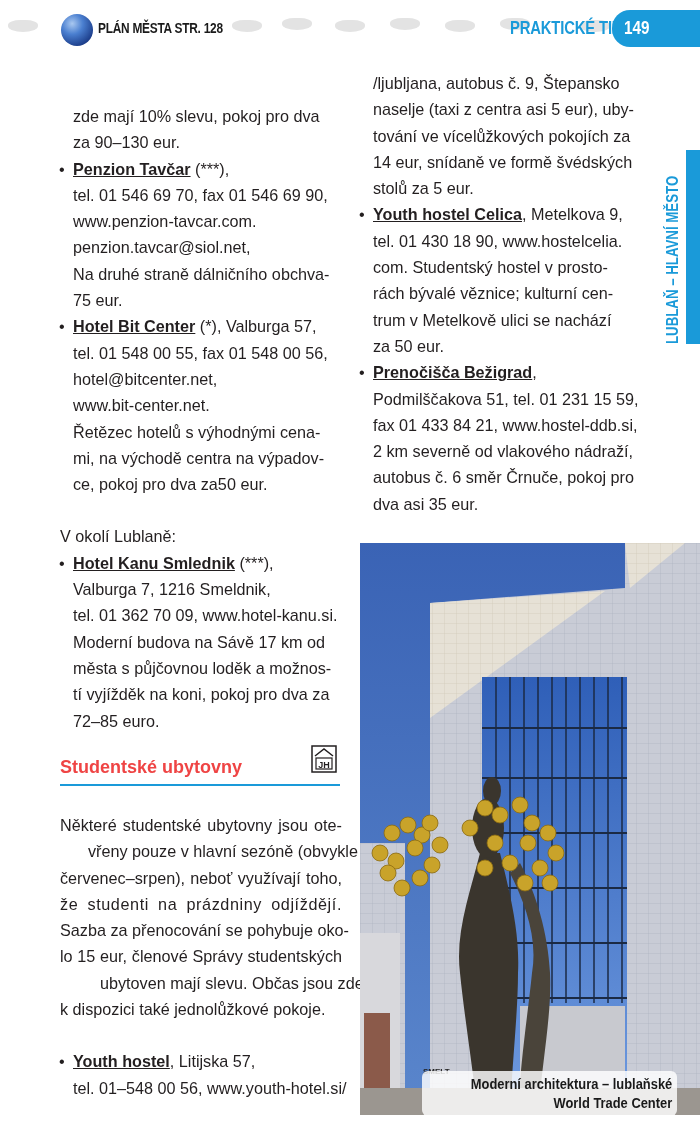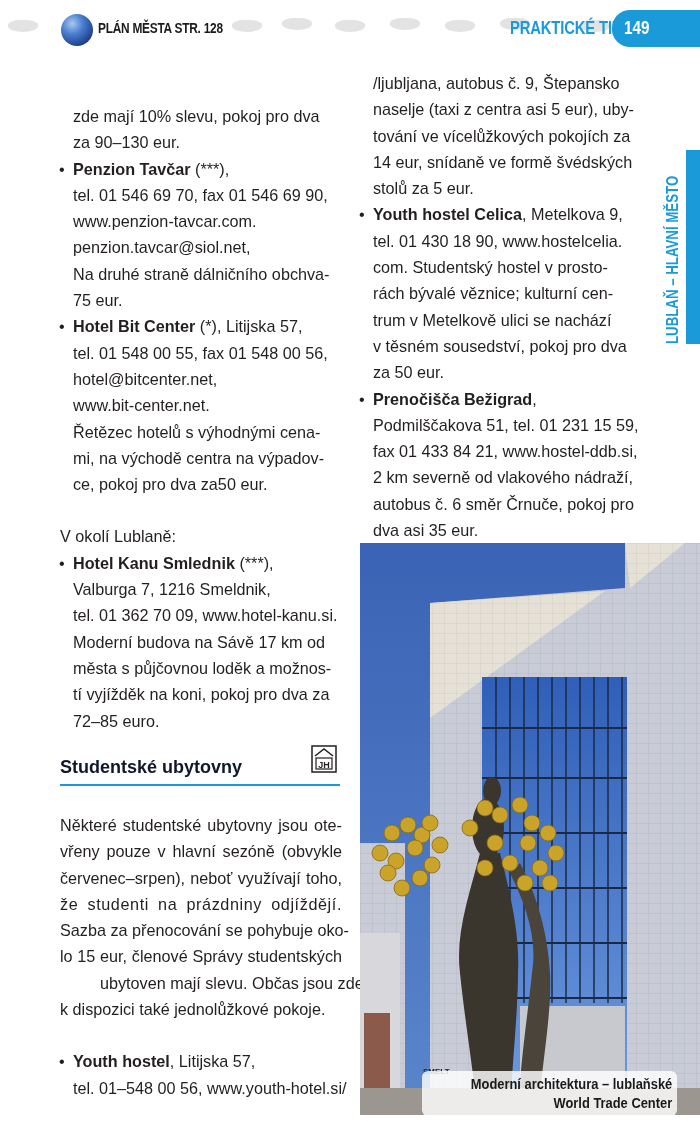--- a/index.html
+++ b/index.html
@@ -27,26 +27,26 @@
                 transform:rotate(-90deg) scaleX(0.78); transform-origin:left top; white-space:nowrap; width:200px; }
 
   
   .col { position:absolute; font-size:16.2px; line-height:26.3px; }
   .col-left { left:60px; top:70px; width:285px;margin-top:33px; }
   .col-right { left:360px; top:70px; width:272px; }
   .line { white-space:nowrap; }
   .ind { padding-left:13px; }
   .bullet-line { position:relative; padding-left:13px; white-space:nowrap; }
   .bullet-line::before { content:"•"; position:absolute; left:-1px; top:0; }
-  b { font-weight:bold; }
+  b { font-weight:bold;text-decoration:underline; }
   .gap { height:26px; }
   .subhead { font-weight:normal; white-space:nowrap; }
 
   .sec-head { position:absolute; left:60px; top:745px; width:280px; height:40px; }
-  .sec-title { position:absolute; left:0; top:12px; font-size:18px; font-weight:bold; color:#0f172a; white-space:nowrap; }
+  .sec-title { position:absolute; left:0; top:12px; font-size:18px; font-weight:bold; color:#ef4444; white-space:nowrap; }
   .sec-rule { position:absolute; left:0; top:39px; width:280px; height:2px; background:#1a9ad9; }
   .jh-icon { position:absolute; left:251px; top:0px; width:26px; height:28px; }
 
   
   .photo { position:absolute; left:360px; top:543px; width:340px; height:572px; overflow:hidden; background:#3e65b3; }
   .caption-box { position:absolute; left:422px; top:1071px; width:255px; height:45px;
                  background:rgba(255,255,255,0.82); border-radius:6px; }
   .caption { position:absolute; right:28px; top:1074px; text-align:right; font-size:15px; font-weight:bold;
              line-height:19px; color:#1a1a1a; transform:scaleX(0.86); transform-origin:right center; white-space:nowrap; }
 </style>
@@ -81,21 +81,21 @@
   <div>
     <div class="bullet-line"><b>Penzion Tavčar</b><span> (***),</span></div>
     <div class="line ind">tel. 01 546 69 70, fax 01 546 69 90,</div>
     <div class="line ind">www.penzion-tavcar.com.</div>
     <div class="line ind">penzion.tavcar@siol.net,</div>
     <div class="line ind">Na druhé straně dálničního obchva-</div>
     <div class="line ind">75 eur.</div>
   </div>
 
   <div>
-    <div class="bullet-line"><b>Hotel Bit Center</b><span> (*), Litijska 57,</span></div>
+    <div class="bullet-line"><b>Hotel Bit Center</b><span> (*), Valburga 57,</span></div>
     <div class="line ind">tel. 01 548 00 55, fax 01 548 00 56,</div>
     <div class="line ind">hotel@bitcenter.net,</div>
     <div class="line ind">www.bit-center.net.</div>
     <div class="line ind">Řetězec hotelů s výhodnými cena-</div>
     <div class="line ind">mi, na východě centra na výpadov-</div>
     <div class="line ind">ce, pokoj pro dva za50 eur.</div>
   </div>
 
   <div class="gap"></div>
   <div class="subhead">V okolí Lublaně:</div>
@@ -117,21 +117,21 @@
     <rect x="1" y="1" width="24" height="26" fill="#fff" stroke="#231f20" stroke-width="1.5"></rect>
     <path d="M4 11 L13 4 L22 11" fill="none" stroke="#231f20" stroke-width="1.5"></path>
     <rect x="5" y="13" width="16" height="11" fill="none" stroke="#231f20" stroke-width="1.2"></rect>
     <text x="13" y="22.5" font-family="Liberation Sans, sans-serif" font-size="9" font-weight="bold" text-anchor="middle" fill="#231f20">JH</text>
   </svg>
   <div class="sec-rule"></div>
 </div>
 
 <div class="col" style="left:60px; top:812px; width:282px;">
   <div class="line" style="text-align:justify;text-align-last:justify;">Některé studentské ubytovny jsou ote-</div>
-  <div class="line" style="text-align:justify;text-align-last:justify;">vřeny pouze v hlavní sezóně (obvykle</div>
+  <div class="line" style="text-align:justify;text-align-last:justify;margin-left:28px;">vřeny pouze v hlavní sezóně (obvykle</div>
   <div class="line" style="text-align:justify;text-align-last:justify;">červenec–srpen), neboť využívají toho,</div>
   <div class="line" style="text-align:justify;text-align-last:justify;word-spacing:2px;letter-spacing:0.6px;">že studenti na prázdniny odjíždějí.</div>
   <div class="line" style="text-align:justify;text-align-last:justify;">Sazba za přenocování se pohybuje oko-</div>
   <div class="line" style="text-align:justify;text-align-last:justify;">lo 15 eur, členové Správy studentských</div>
   <div class="line" style="text-align:justify;text-align-last:justify;margin-left:40px;">ubytoven mají slevu. Občas jsou zde</div>
   <div class="line">k dispozici také jednolůžkové pokoje.</div>
   <div class="gap"></div>
   <div>
     <div class="bullet-line"><b>Youth hostel</b><span>, Litijska 57,</span></div>
     <div class="line ind">tel. 01–548 00 56, www.youth-hotel.si/</div>
@@ -144,21 +144,20 @@
   <div class="line ind">tování ve vícelůžkových pokojích za</div>
   <div class="line ind">14 eur, snídaně ve formě švédských</div>
   <div class="line ind">stolů za 5 eur.</div>
 
   <div>
     <div class="bullet-line"><b>Youth hostel Celica</b><span>, Metelkova 9,</span></div>
     <div class="line ind">tel. 01 430 18 90, www.hostelcelia.</div>
     <div class="line ind">com. Studentský hostel v prosto-</div>
     <div class="line ind">rách bývalé věznice; kulturní cen-</div>
     <div class="line ind">trum v Metelkově ulici se nachází</div>
-    <div class="line ind">v těsném sousedství, pokoj pro dva</div>
     <div class="line ind">za 50 eur.</div>
   </div>
 
   <div>
     <div class="bullet-line"><b>Prenočišča Bežigrad</b><span>,</span></div>
     <div class="line ind">Podmilščakova 51, tel. 01 231 15 59,</div>
     <div class="line ind">fax 01 433 84 21, www.hostel-ddb.si,</div>
     <div class="line ind">2 km severně od vlakového nádraží,</div>
     <div class="line ind">autobus č. 6 směr Črnuče, pokoj pro</div>
     <div class="line ind">dva asi 35 eur.</div>

